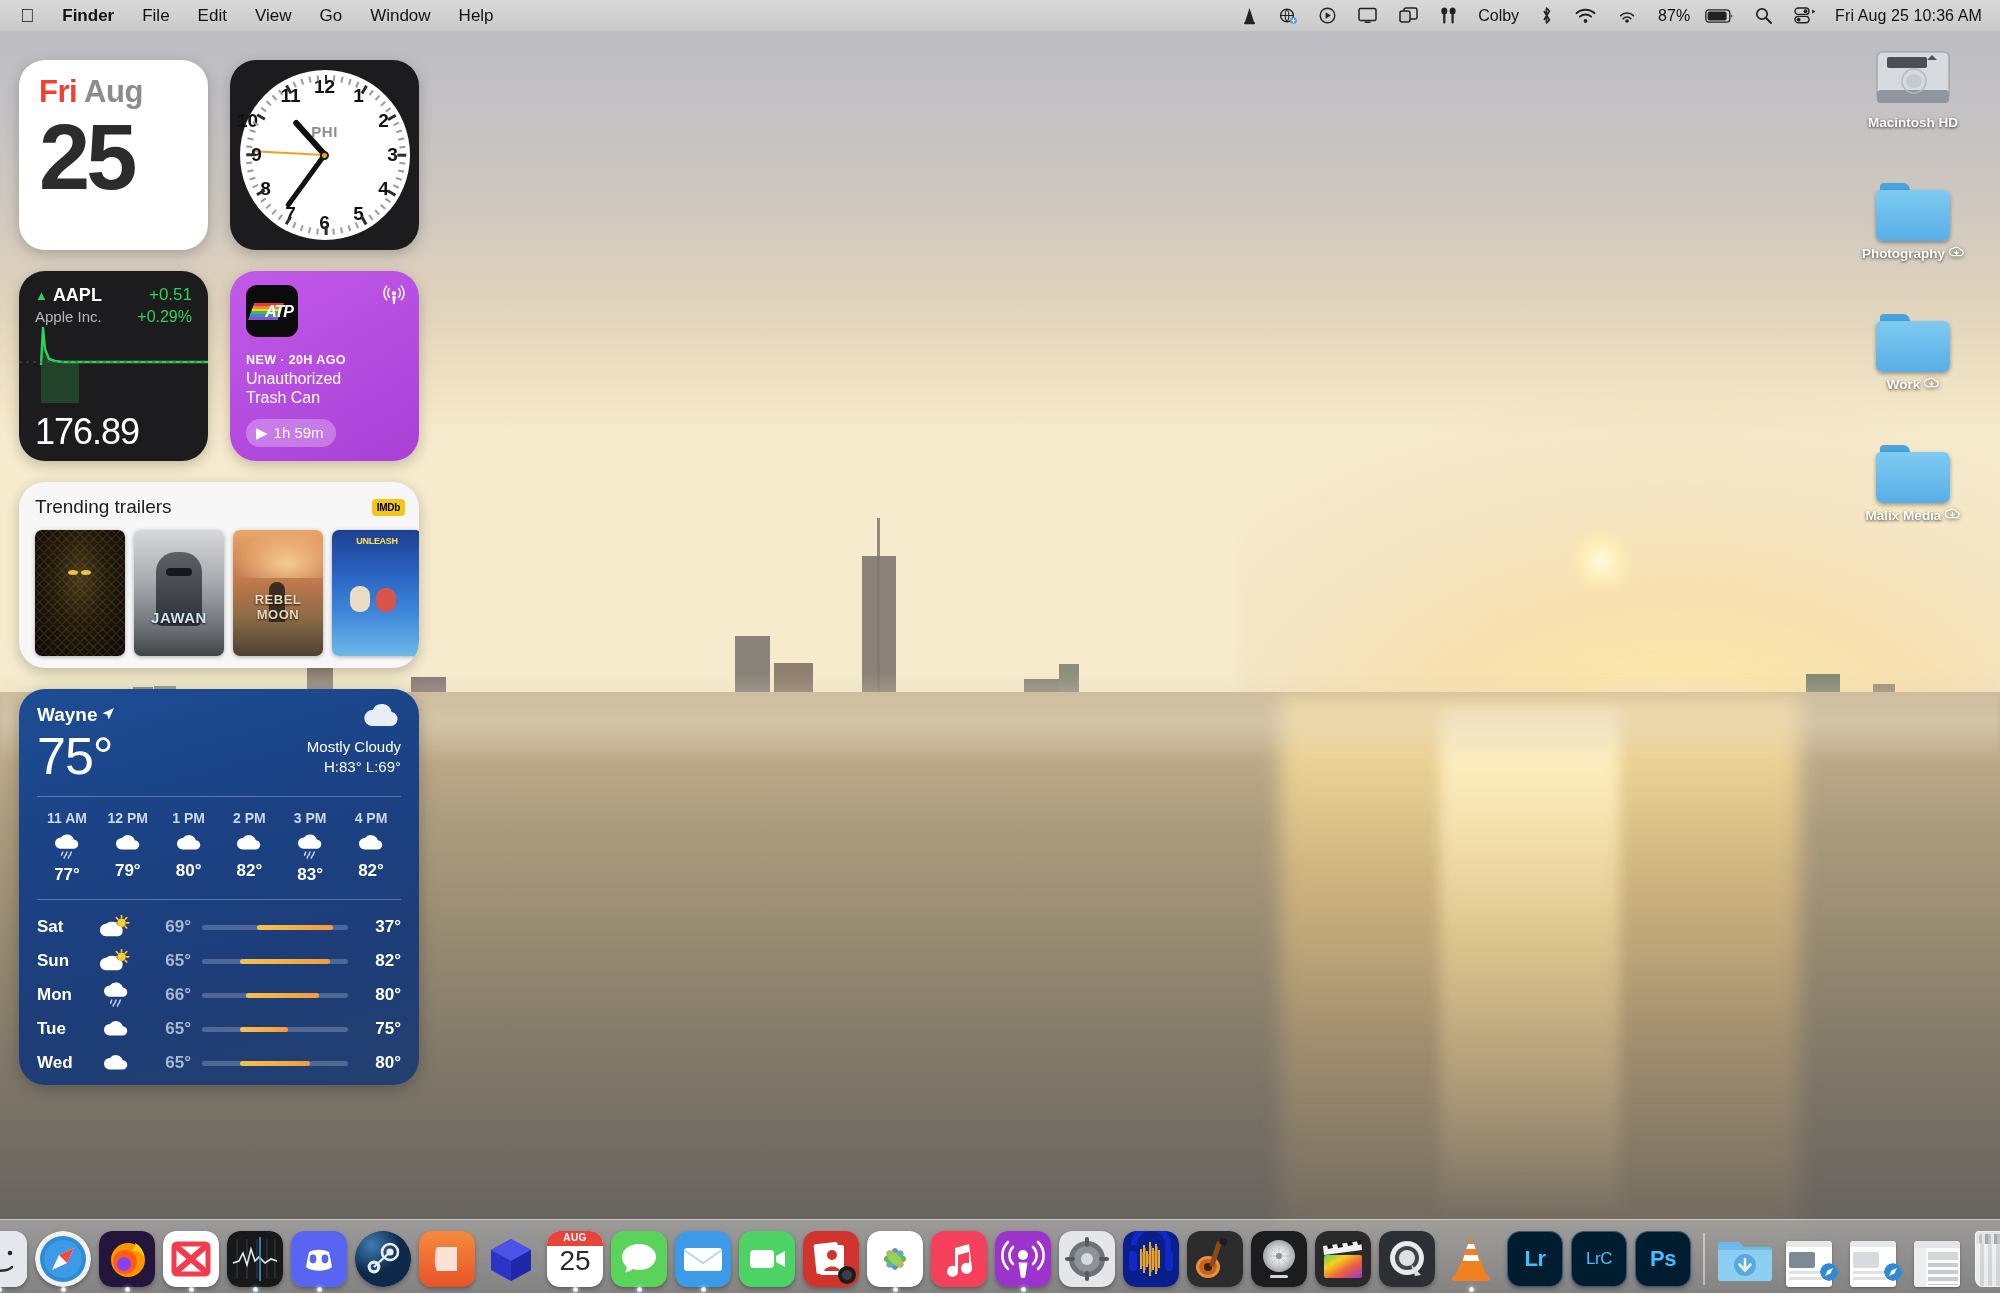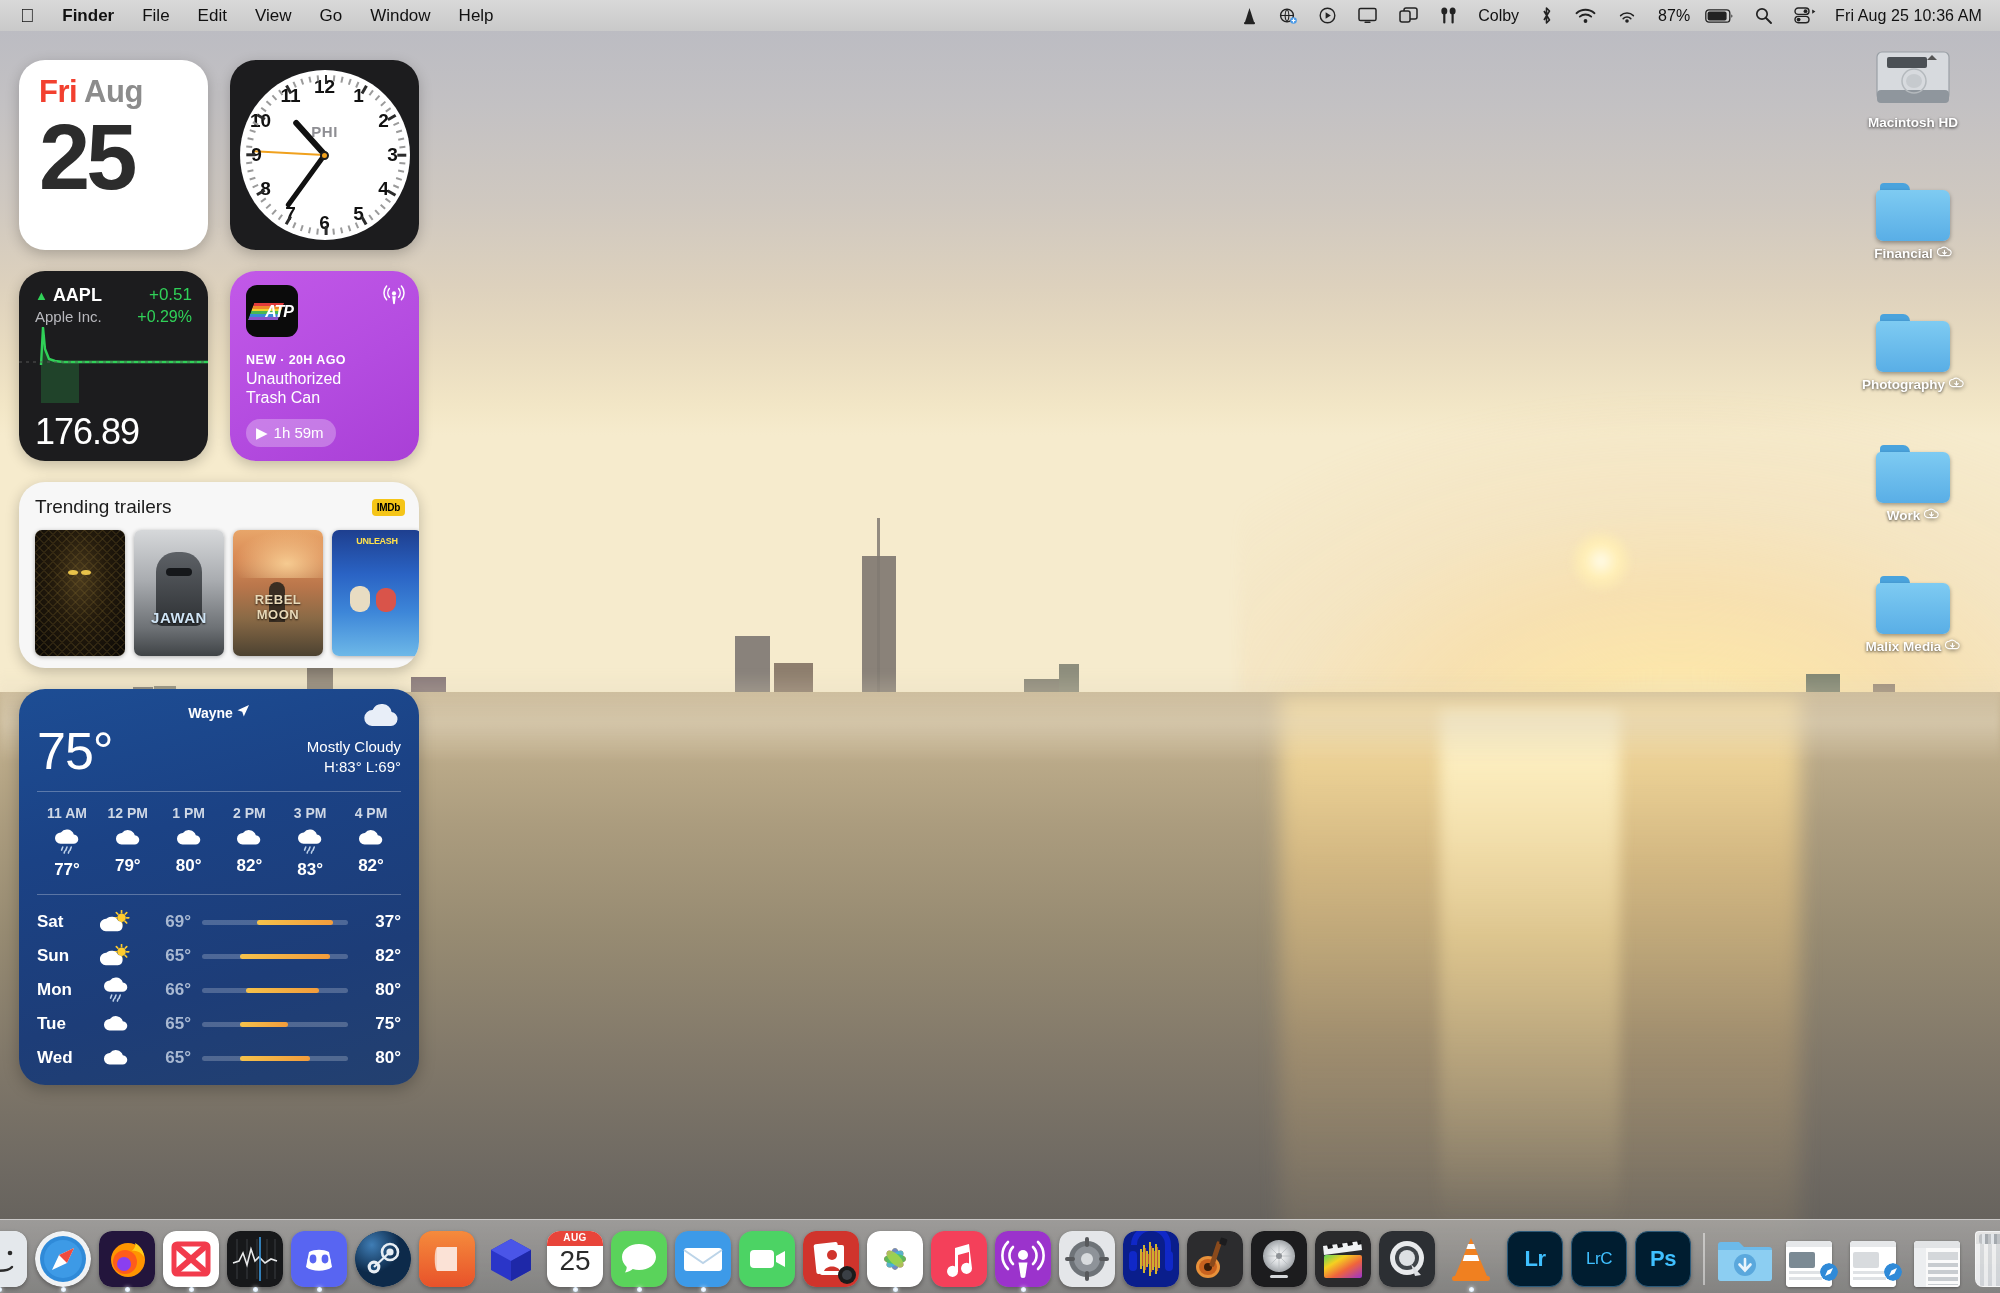--- a/index.html
+++ b/index.html
@@ -150,21 +150,21 @@
             box-shadow:0 1px 4px rgba(0,0,0,.3); }
   .poster .cap { position:absolute; left:0; right:0; bottom:7px; text-align:center; font-size:11px; font-weight:bold;
                  color:#fff; letter-spacing:.5px; text-shadow:0 1px 2px rgba(0,0,0,.8); }
 
   
   .w-weather {
     width:402px; height:396px; border-radius:26px; overflow:hidden; color:#fff; position:relative;
     background:linear-gradient(165deg,#1d4d94 0%,#1b4285 35%,#1d3d78 70%,#23406f 100%);
     box-shadow:0 4px 16px rgba(0,0,0,.25); padding:15px 18px;
   }
-  .wx-city { font-size:14px; font-weight:bold; display:flex; align-items:center; gap:3px;justify-content:center; }
+  .wx-city { font-size:19px; font-weight:bold; display:flex; align-items:center; gap:3px; }
   .wx-temp { font-size:52px; font-weight:300; line-height:1; margin-top:4px; letter-spacing:-1px; }
   .wx-right { position:absolute; right:18px; top:48px; text-align:right; font-size:15px; font-weight:500; line-height:1.35; }
   .wx-cloudbig { position:absolute; right:18px; top:14px; }
   .wx-divider { height:1px; background:rgba(255,255,255,.28); margin:14px 0 0; }
   .wx-hours { display:flex; justify-content:space-between; padding:13px 2px 0; }
   .wx-h { text-align:center; width:56px; }
   .wx-h .hr { font-size:14px; font-weight:bold; color:#cfd8e6; }
   .wx-h .ic { margin:7px 0 6px; height:22px; }
   .wx-h .tp { font-size:17px; font-weight:bold; }
   .wx-days { margin-top:10px; }
@@ -408,21 +408,21 @@
       <div class="num" style="left: 85px; top: 17px;">12</div>
           <div class="num" style="left: 119px; top: 26.1103px;">1</div>
           <div class="num" style="left: 143.89px; top: 51px;">2</div>
           <div class="num" style="left: 153px; top: 85px;">3</div>
           <div class="num" style="left: 143.89px; top: 119px;">4</div>
           <div class="num" style="left: 119px; top: 143.89px;">5</div>
           <div class="num" style="left: 85px; top: 153px;">6</div>
           <div class="num" style="left: 51px; top: 143.89px;">7</div>
           <div class="num" style="left: 26.1103px; top: 119px;">8</div>
           <div class="num" style="left: 17px; top: 85px;">9</div>
-          <div class="num" style="left: 21px; top: 51px;">10</div>
+          <div class="num" style="left: 8px; top: 51px;">10</div>
           <div class="num" style="left: 51px; top: 26.1103px;">11</div>
           <div class="tick big" style="transform: rotate(0deg);"></div>
           <div class="tick" style="transform: rotate(6deg);"></div>
           <div class="tick" style="transform: rotate(12deg);"></div>
           <div class="tick" style="transform: rotate(18deg);"></div>
           <div class="tick" style="transform: rotate(24deg);"></div>
           <div class="tick big" style="transform: rotate(30deg);"></div>
           <div class="tick" style="transform: rotate(36deg);"></div>
           <div class="tick" style="transform: rotate(42deg);"></div>
           <div class="tick" style="transform: rotate(48deg);"></div>
@@ -720,32 +720,20 @@
         </svg>
       </div><div class="lbl">
         <span>Macintosh HD</span>
       </div></div>
     <div class="dk"><div class="art">
         <div class="folder">
           <div class="tab"></div>
           <div class="body"></div>
         </div>
       </div><div class="lbl">
-        <span>Financial</span>
-        <span><svg width="15" height="12" viewBox="0 0 15 12" style="filter:drop-shadow(0 1px 2px rgba(0,0,0,.7))">
-            <path d="M4 9.6h7a3 3 0 0 0 .3-6A4.6 4.6 0 0 0 4.3 2.2 2.9 2.9 0 0 0 4 9.6z" fill="none" stroke="#fff" stroke-width="1.1"></path>
-            <path d="M7.5 4.2v4M5.8 6.5l1.7 1.8 1.7-1.8" stroke="#fff" stroke-width="1.1" fill="none" stroke-linecap="round"></path>
-          </svg></span>
-      </div></div>
-    <div class="dk"><div class="art">
-        <div class="folder">
-          <div class="tab"></div>
-          <div class="body"></div>
-        </div>
-      </div><div class="lbl">
         <span>Photography</span>
         <span><svg width="15" height="12" viewBox="0 0 15 12" style="filter:drop-shadow(0 1px 2px rgba(0,0,0,.7))">
             <path d="M4 9.6h7a3 3 0 0 0 .3-6A4.6 4.6 0 0 0 4.3 2.2 2.9 2.9 0 0 0 4 9.6z" fill="none" stroke="#fff" stroke-width="1.1"></path>
             <path d="M7.5 4.2v4M5.8 6.5l1.7 1.8 1.7-1.8" stroke="#fff" stroke-width="1.1" fill="none" stroke-linecap="round"></path>
           </svg></span>
       </div></div>
     <div class="dk"><div class="art">
         <div class="folder">
           <div class="tab"></div>
           <div class="body"></div>

